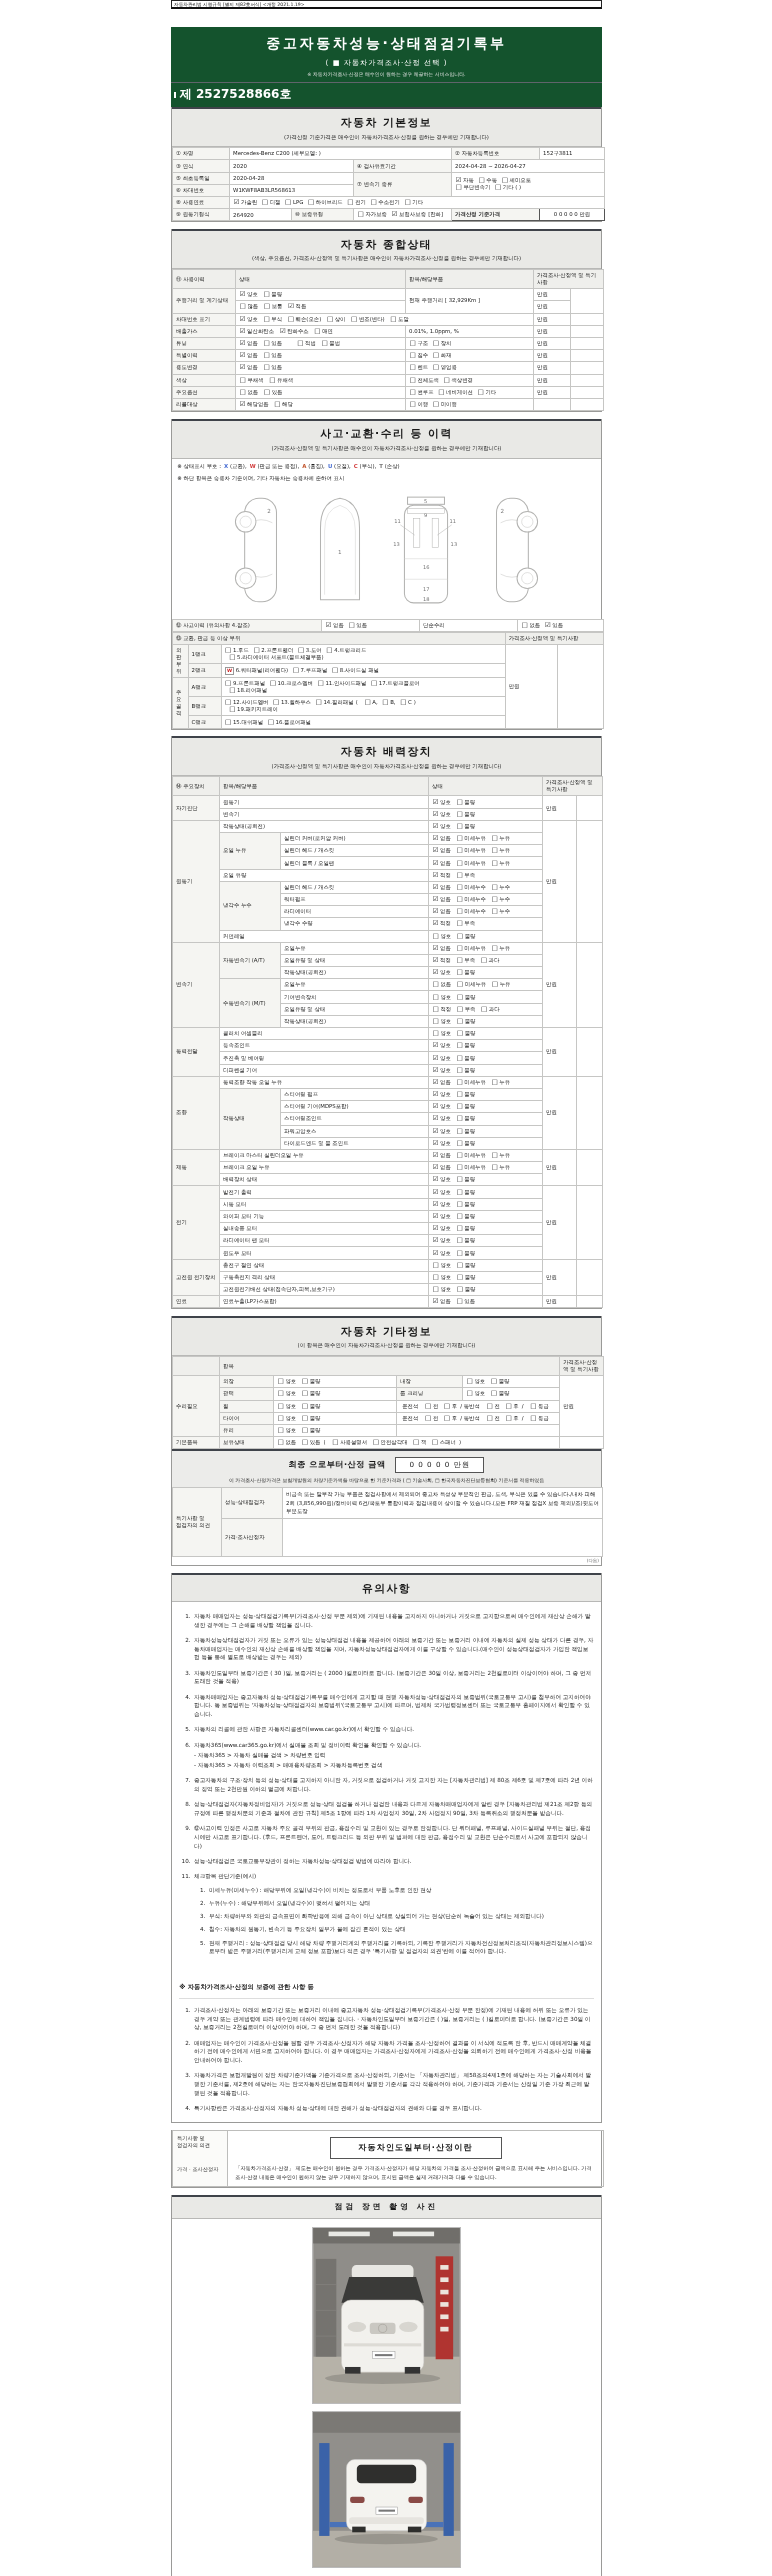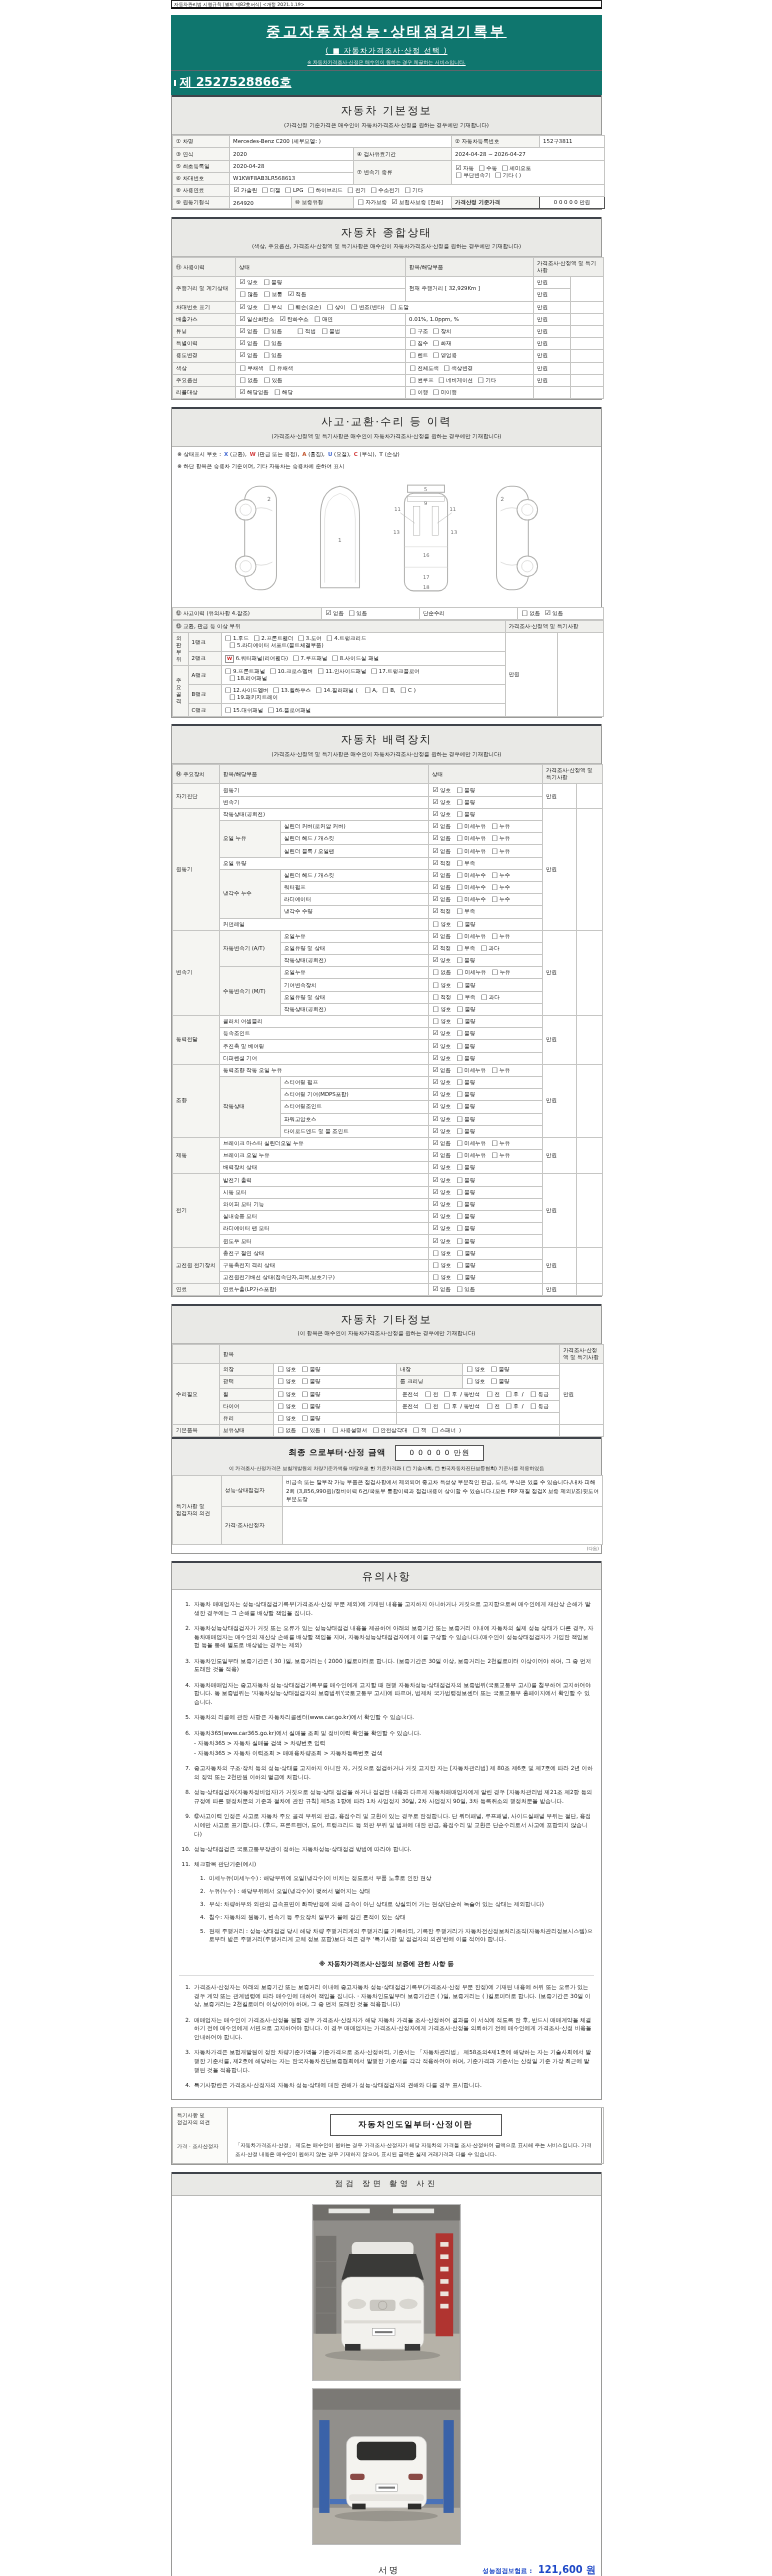--- a/index.html
+++ b/index.html
@@ -1,26 +1,26 @@
 <!DOCTYPE html>
 <html style="font-size:8.2px"><head>
 <meta charset="utf-8">
 <style>
   html,body{margin:0;padding:0;background:#ffffff;font-family:"DejaVu Sans","Liberation Sans",sans-serif;color:#1a1a1a;}
   .page{width:431px;margin:0 0 0 171px;position:relative;}
   .topstrip{border:0.5px solid #222;border-bottom:2.1px solid #111;font-size:4.6px;padding:0.5px 2.1px;white-space:nowrap;overflow:hidden;}
-  .masthead{background:#0f766e;color:#fff;padding:8.2px 0 0 0;margin-top:6px;text-decoration:underline;}
+  .masthead{background:#14532d;color:#fff;padding:8.2px 0 0 0;margin-top:18px;}
   .masthead h1{margin:0;text-align:center;font-size:14px;letter-spacing:2.6px;font-weight:bold;}
   .mh-sub{text-align:center;font-size:7.2px;margin-top:4.6px;letter-spacing:1px;}
   .mh-note{text-align:center;font-size:4.9px;color:#e5e5e5;margin-top:3.1px;}
   .docno{margin-top:5.2px;padding:3.1px 0 4.1px 3.1px;font-size:12px;font-weight:bold;border-top:0.5px solid #60646b;}
   .docno::before{content:"";display:inline-block;width:2.1px;height:5.7px;background:#fff;margin-right:3.6px;}
   .sec{border:0.5px solid #9a9a98;border-top:none;margin-bottom:6.7px;}
   .band{background:#e9e9e6;border-top:2.1px solid #3f434a;border-bottom:0.5px solid #b8b8b6;text-align:center;padding:6.7px 0 5.7px 0;}
-  .band h2{margin:0;font-size:10.8px;font-weight:normal;letter-spacing:1.5px;}
+  .band h2{margin:0;font-size:10.8px;font-weight:bold;letter-spacing:1.5px;}
   .band .bsub{font-size:5.4px;margin-top:3.6px;color:#222;}
   .t{width:100%;border-collapse:collapse;table-layout:fixed;}
   .t td,.t th{border:0.5px solid #c6c6c4;padding:2.1px 3.1px;font-size:5.4px;text-align:left;vertical-align:middle;word-break:break-all;}
   .t th{background:#efefec;font-weight:normal;}
   .lab{background:#f5f5f2;}
   .val{background:#fff;}
   .c-price{text-align:center;}
   .tk-c{display:inline-block;margin:0 1.5px 0 4.6px;font-size:6.7px;line-height:1;}
   td .tk-c:first-child{margin-left:0.5px;}
   .tk-l{font-size:5.4px;}
@@ -43,21 +43,21 @@
   .ntext{flex:1;}
   .nline{margin-top:1.5px;}
   .nsub{display:flex;margin-top:4.6px;}
   .pb-table{width:100%;border-collapse:collapse;table-layout:fixed;}
   .pb-table td{border:0.5px solid #bdbdbb;vertical-align:top;font-size:5.2px;}
   .pb-left{padding:4.1px;background:#fbfbf9;}
   .pb-sublabel{margin-top:17.5px;color:#333;}
   .pb-right{padding:5.2px 7.2px;}
   .pb-titlebox{border:1px solid #555;width:170px;margin:1px auto 5.2px auto;text-align:center;font-size:8.2px;font-weight:bold;padding:4.6px 0;letter-spacing:1px;background:#fff;}
   .pb-body{line-height:1.6;color:#222;}
-  .photoband{background:#e9e9e6;border-top:2.1px solid #3f434a;border-bottom:0.5px solid #b8b8b6;text-align:center;padding:5.7px 0;font-size:7.7px;font-weight:normal;letter-spacing:3.1px;}
+  .photoband{background:#e9e9e6;border-top:2.1px solid #3f434a;border-bottom:0.5px solid #b8b8b6;text-align:center;padding:5.7px 0;font-size:7.7px;font-weight:bold;letter-spacing:3.1px;}
   .photos{padding:8.2px 0 4.1px 0;text-align:center;}
   .photo{display:block;margin:0 auto 7.2px auto;border:0.5px solid #bbb;}
   .signrow{display:flex;align-items:flex-end;padding:7.2px 5.2px 3.1px 5.2px;}
   .signlabel{margin-left:201px;font-size:8.8px;letter-spacing:2.1px;}
   .fee{margin-left:auto;font-weight:bold;}
   .fee .fl{font-size:6.4px;}
   .fee .fv{font-size:9.8px;margin-left:3.1px;}
   .c-state .tk-l{margin-right:1px;}
   .vert{background:#f5f5f2;text-align:center;}
   .opin-text{line-height:1.6;}
@@ -717,21 +717,21 @@
                 <div class="ntext">부식: 차량하부와 외판의 금속표면이 화학반응에 의해 금속이 아닌 상태로 상실되어 가는 현상(단순히 녹슬어 있는 상태는 제외합니다)</div>
               </div><div class="nsub">
                 <span class="nnum">4.</span>
                 <div class="ntext">침수: 자동차의 원동기, 변속기 등 주요장치 일부가 물에 잠긴 흔적이 있는 상태</div>
               </div><div class="nsub">
                 <span class="nnum">5.</span>
                 <div class="ntext">현재 주행거리 : 성능·상태점검 당시 해당 차량 주행거리계의 주행거리를 기록하되, 기록한 주행거리가 자동차전산정보처리조직(자동차관리정보시스템)으로부터 받은 주행거리(주행거리계 교체 정보 포함)보다 적은 경우 '특기사항 및 점검자의 의견'란에 이를 적어야 합니다.</div>
               </div></div>
           </div>
         </div>
-      <div class="n-sec-title" style="margin-top:10px;text-align:center;">※ 자동차가격조사·산정의 보증에 관한 사항 등</div>
+      <div class="n-sec-title" style="margin-top:21px;">※ 자동차가격조사·산정의 보증에 관한 사항 등</div>
       <div id="notice2">
           <div class="nitem">
             <span class="nnum">1.</span>
             <div class="ntext">가격조사·산정자는 아래의 보증기간 또는 보증거리 이내에 중고자동차 성능·상태점검기록부(가격조사·산정 부분 한정)에 기재된 내용에 허위 또는 오류가 있는 경우 계약 또는 관계법령에 따라 매수인에 대하여 책임을 집니다.  ·  자동차인도일부터 보증기간은 (      )일, 보증거리는 (      )킬로미터로 합니다. (보증기간은 30일 이상, 보증거리는 2천킬로미터 이상이어야 하며, 그 중 먼저 도래한 것을 적용합니다)</div>
           </div>
           <div class="nitem">
             <span class="nnum">2.</span>
             <div class="ntext">매매업자는 매수인이 가격조사·산정을 원할 경우 가격조사·산정자가 해당 자동차 가격을 조사·산정하여 결과를 이 서식에 적도록 한 후, 반드시 매매계약을 체결하기 전에 매수인에게 서면으로 고지하여야 합니다. 이 경우 매매업자는 가격조사·산정자에게 가격조사·산정을 의뢰하기 전에 매수인에게 가격조사·산정 비용을 안내하여야 합니다.</div>
           </div>
           <div class="nitem">

